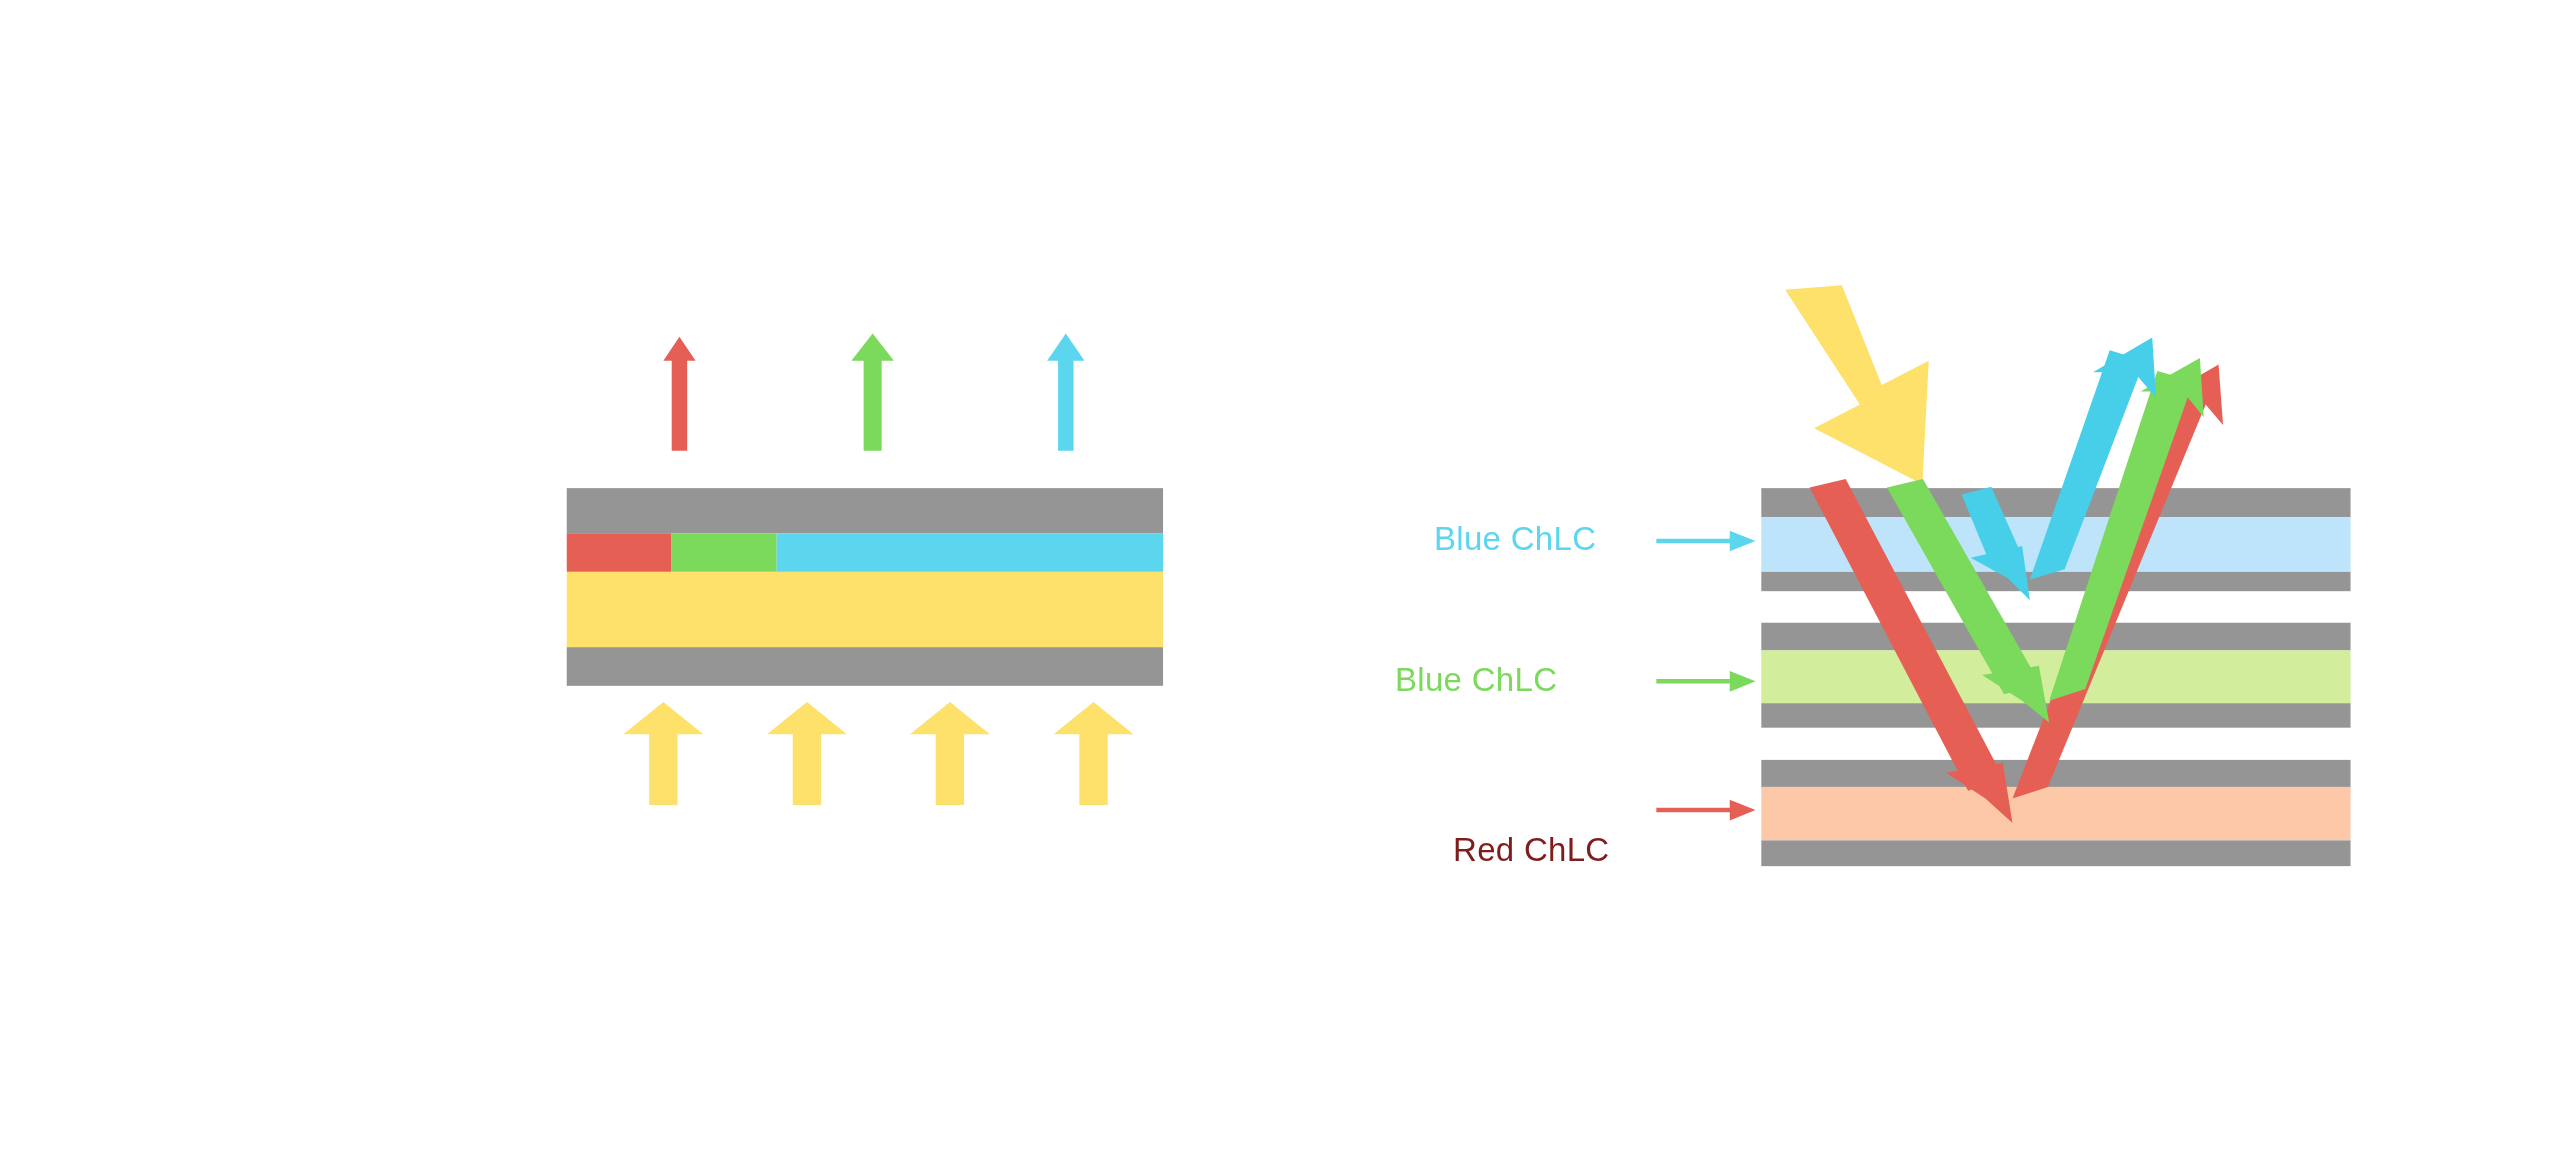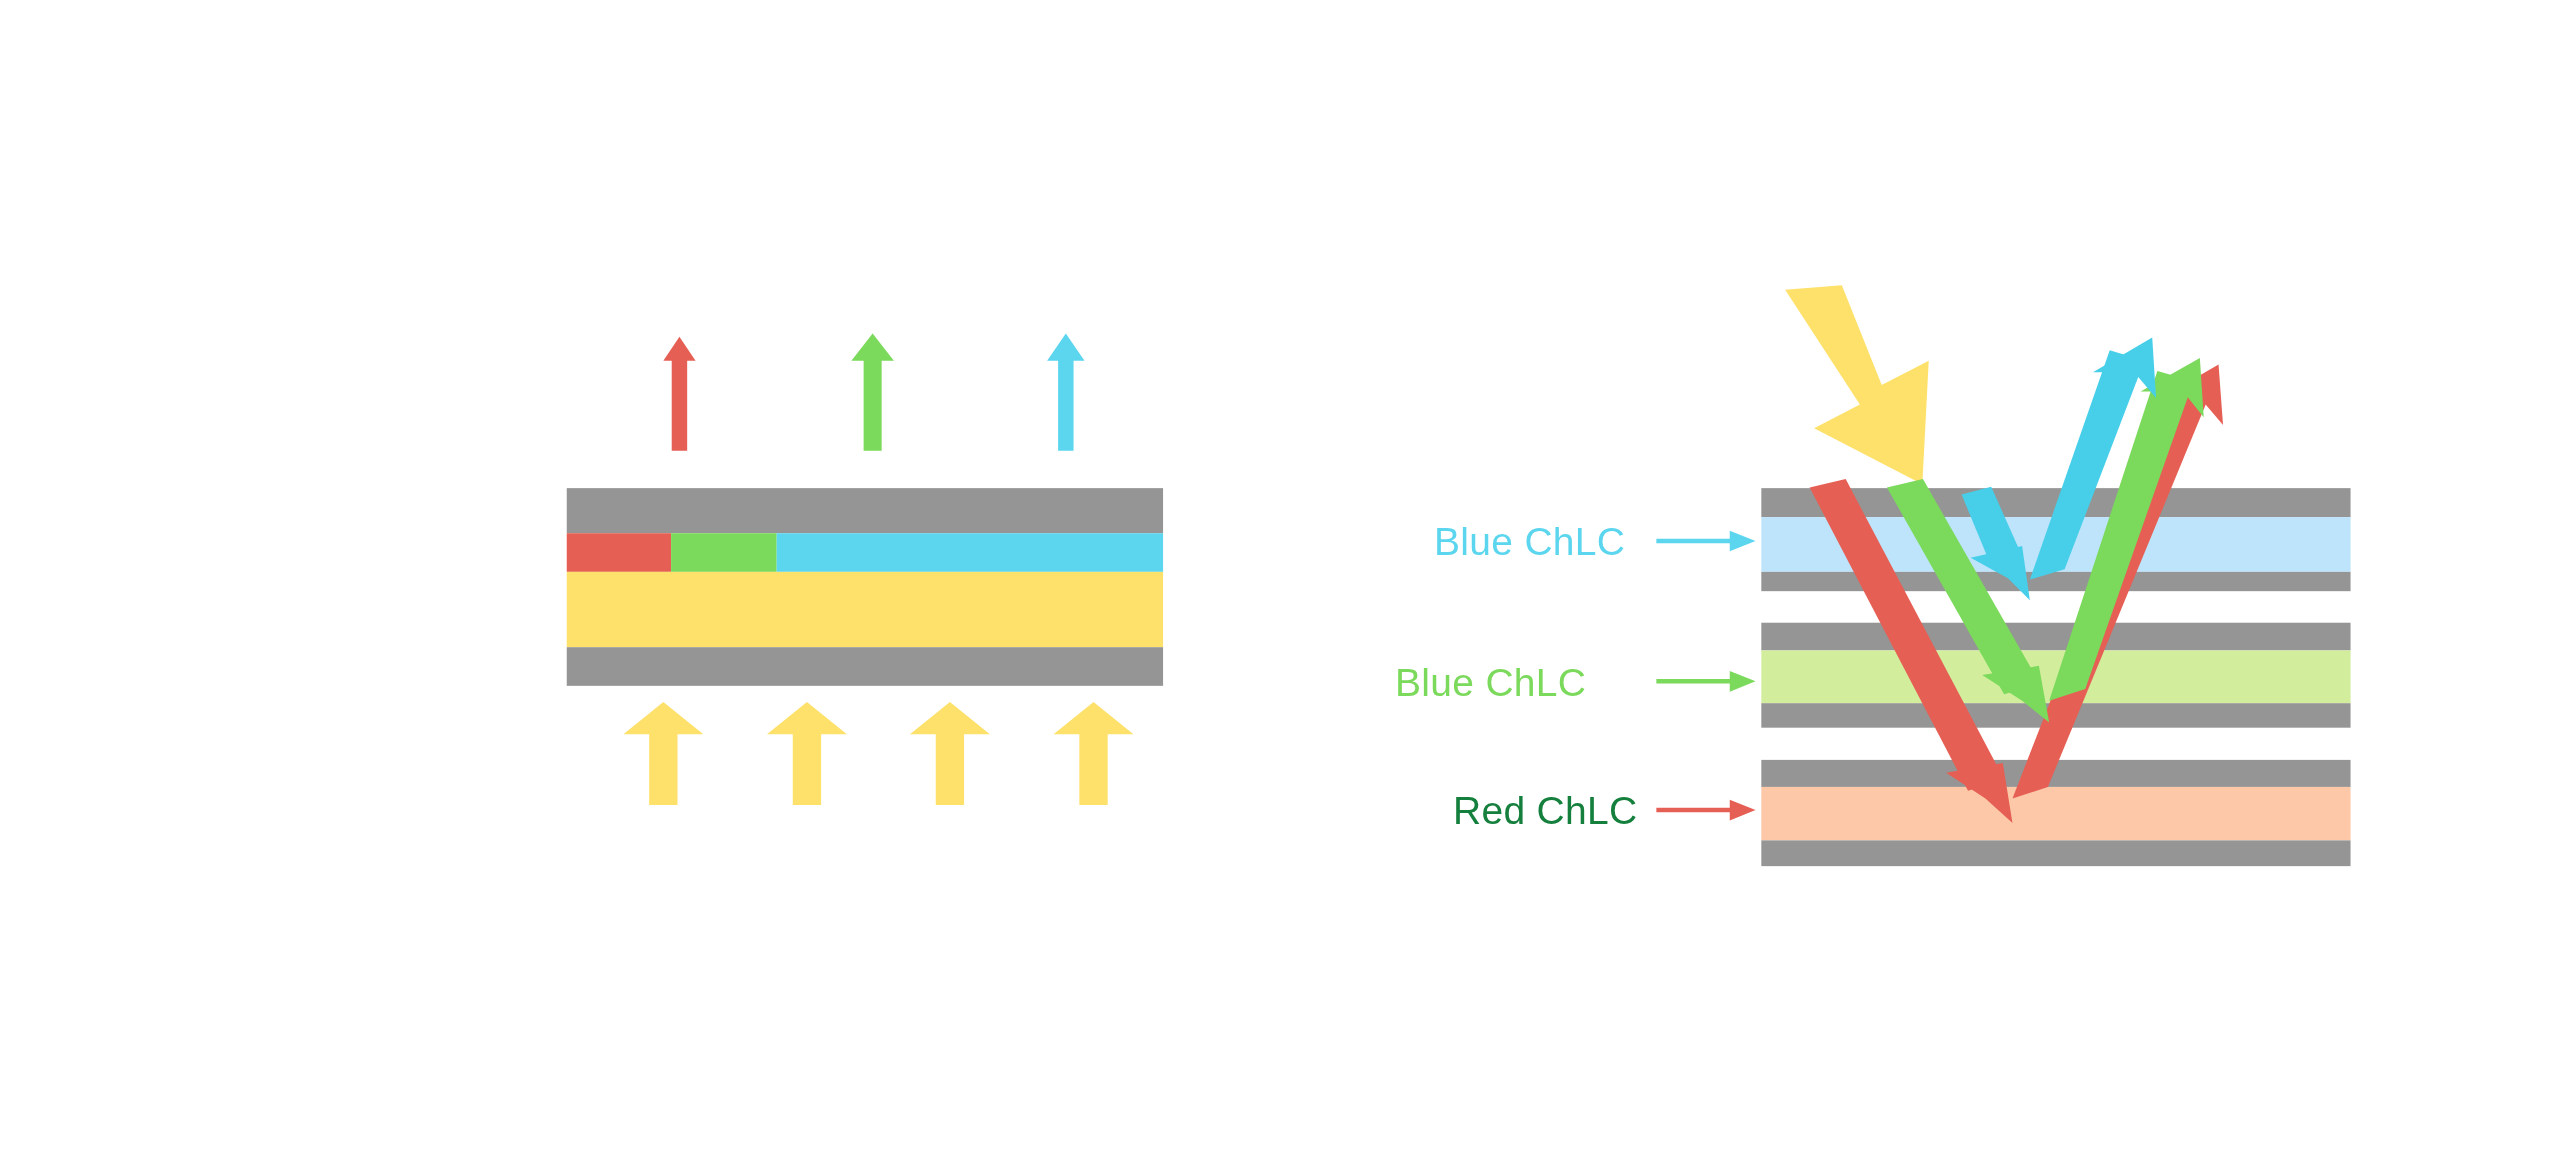--- a/index.html
+++ b/index.html
@@ -32,28 +32,28 @@
     top: 0;
     left: 0;
     width: 2576px;
     height: 1154px;
     pointer-events: none;
   }
   .label {
     position: absolute;
     white-space: nowrap;
     font-family: "Liberation Sans", sans-serif;
-    font-size: 39px;
+    font-size: 33px;
     font-weight: 400;
     letter-spacing: 0.3px;
     line-height: 1;
   }
   .label-blue  { color: #5BD6EE; }
   .label-green { color: #7BD95B; }
-  .label-red   { color: #15803d; }
+  .label-red   { color: #7f1d1d; margin-top: 42px; }
 </style>
 </head>
 <body>
 
 <div id="stage">
 
   <div class="panel">
     <svg class="svg-layer" viewBox="0 0 4000 1792" xmlns="http://www.w3.org/2000/svg">
 
       <g>

